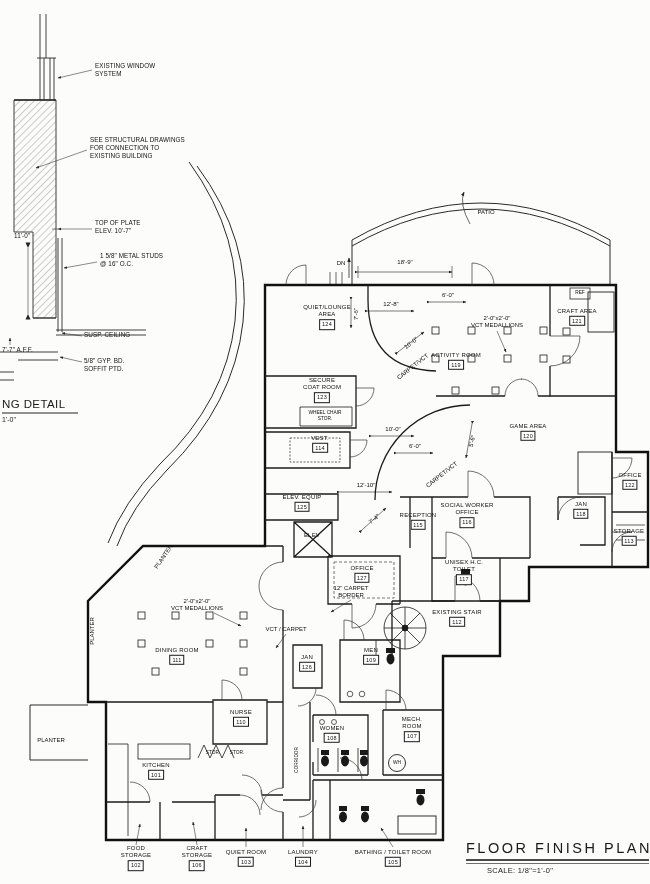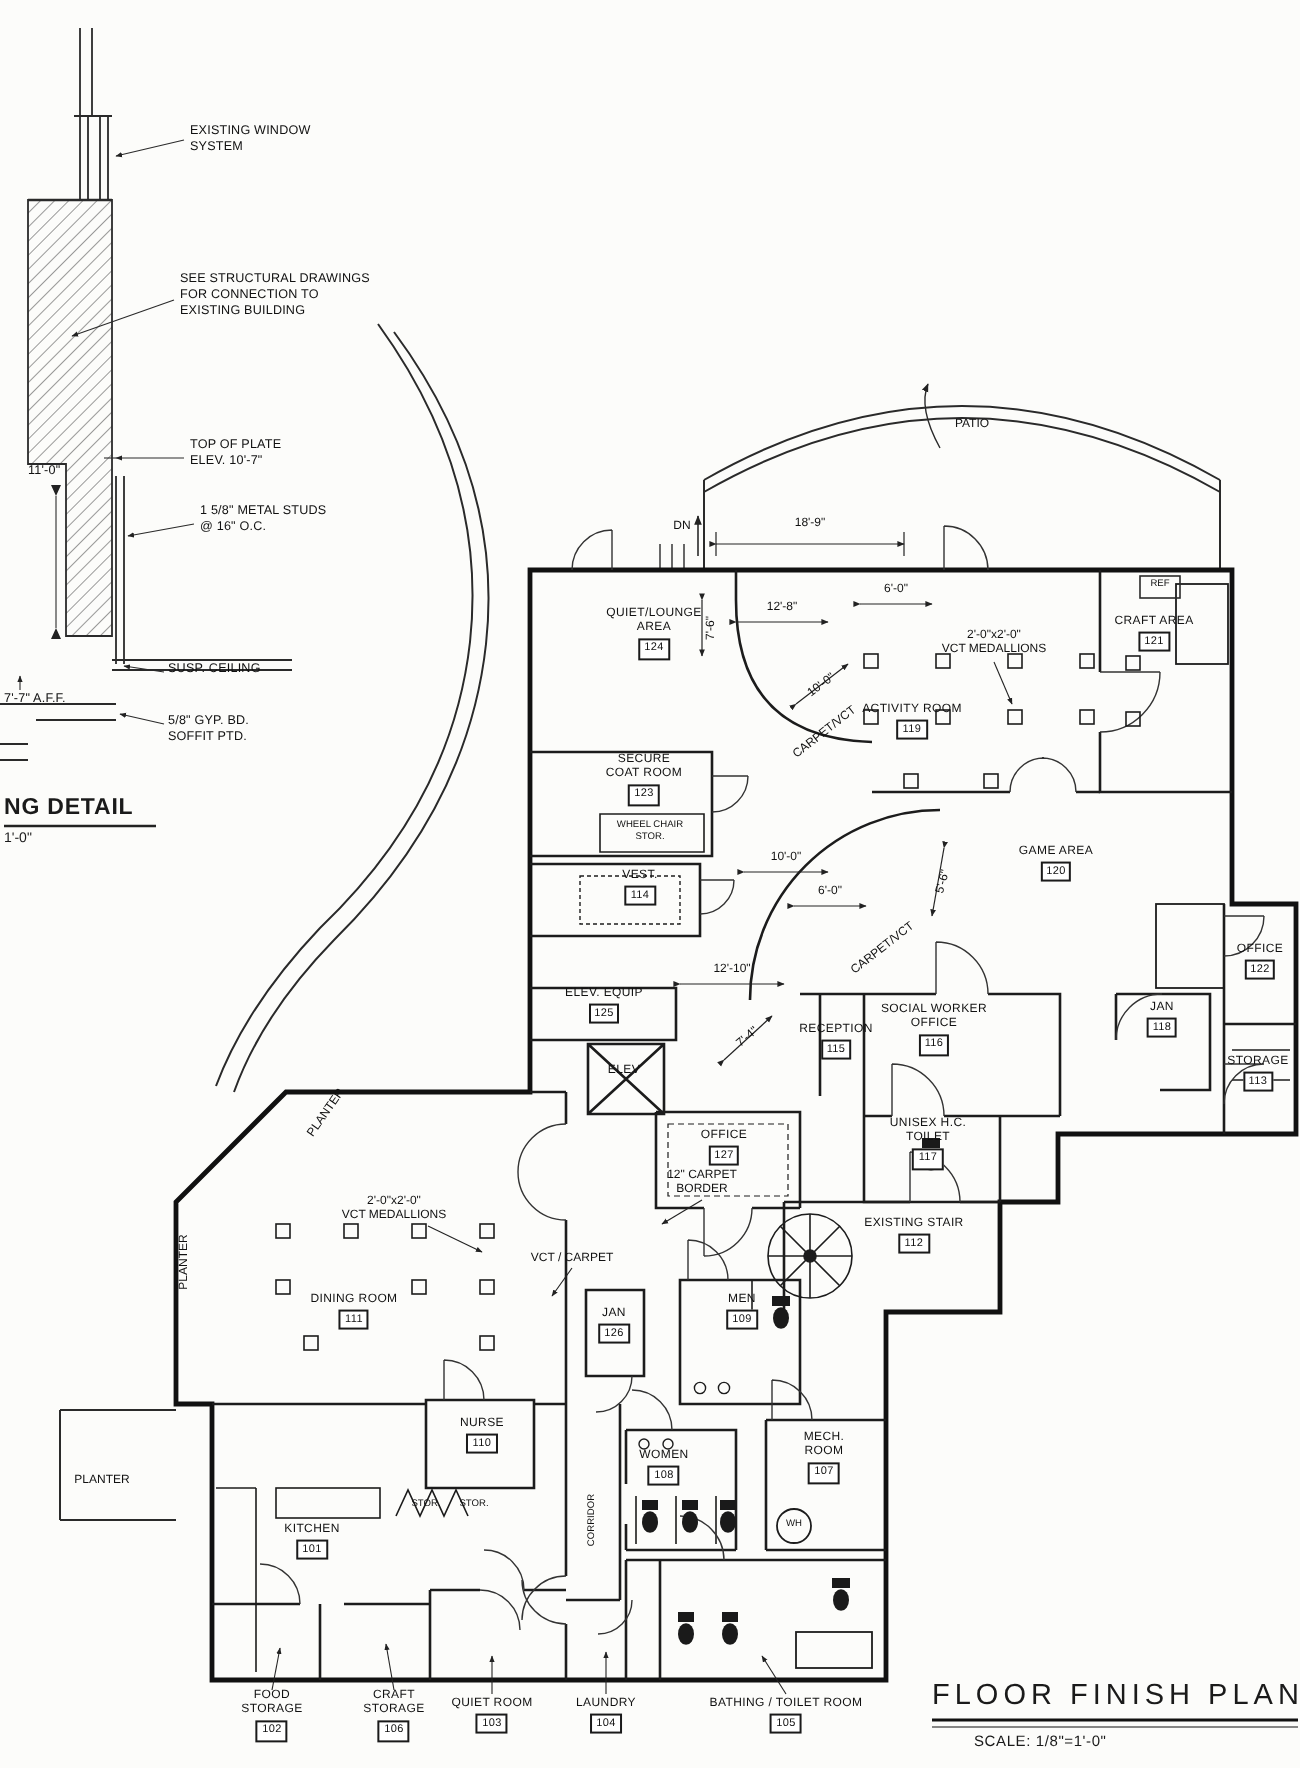--- a/index.html
+++ b/index.html
@@ -12,21 +12,21 @@
   .rl .no { display:inline-block; border:0.8px solid #1a1a1a; padding:0 2px; margin-top:1px;
             font-size:5.5px; line-height:1.5; background:#fff; }
   
   .nt { position:absolute; transform:translate(-50%,-50%); font-size:6px; text-align:center;
         white-space:pre-line; line-height:1.2; color:#111; }
   .tiny { font-size:4.8px; }
   
   .dm { position:absolute; transform:translate(-50%,-50%); font-size:6px; white-space:nowrap; color:#111; }
   
   .dn { position:absolute; font-size:6.3px; line-height:1.3; white-space:pre-line; letter-spacing:0.1px; color:#111; }
-  .detail-title { position:absolute; left:2px; top:398px; font-size:11.5px; font-weight:700; letter-spacing:0.4px; }
+  .detail-title { position:absolute; left:2px; top:398px; font-size:11.5px; font-weight:400; letter-spacing:0.4px; }
   .detail-scale { position:absolute; left:2px; top:416px; font-size:7px; }
   .plan-title { position:absolute; left:466px; top:840px; font-size:14.5px; letter-spacing:2.5px; white-space:nowrap; }
   .plan-scale { position:absolute; left:487px; top:866px; font-size:7.5px; letter-spacing:0.3px; white-space:nowrap; }
 </style>
 </head>
 <body>
 
 <div class="sheet">
 
 <svg width="650" height="884" viewBox="0 0 650 884">

